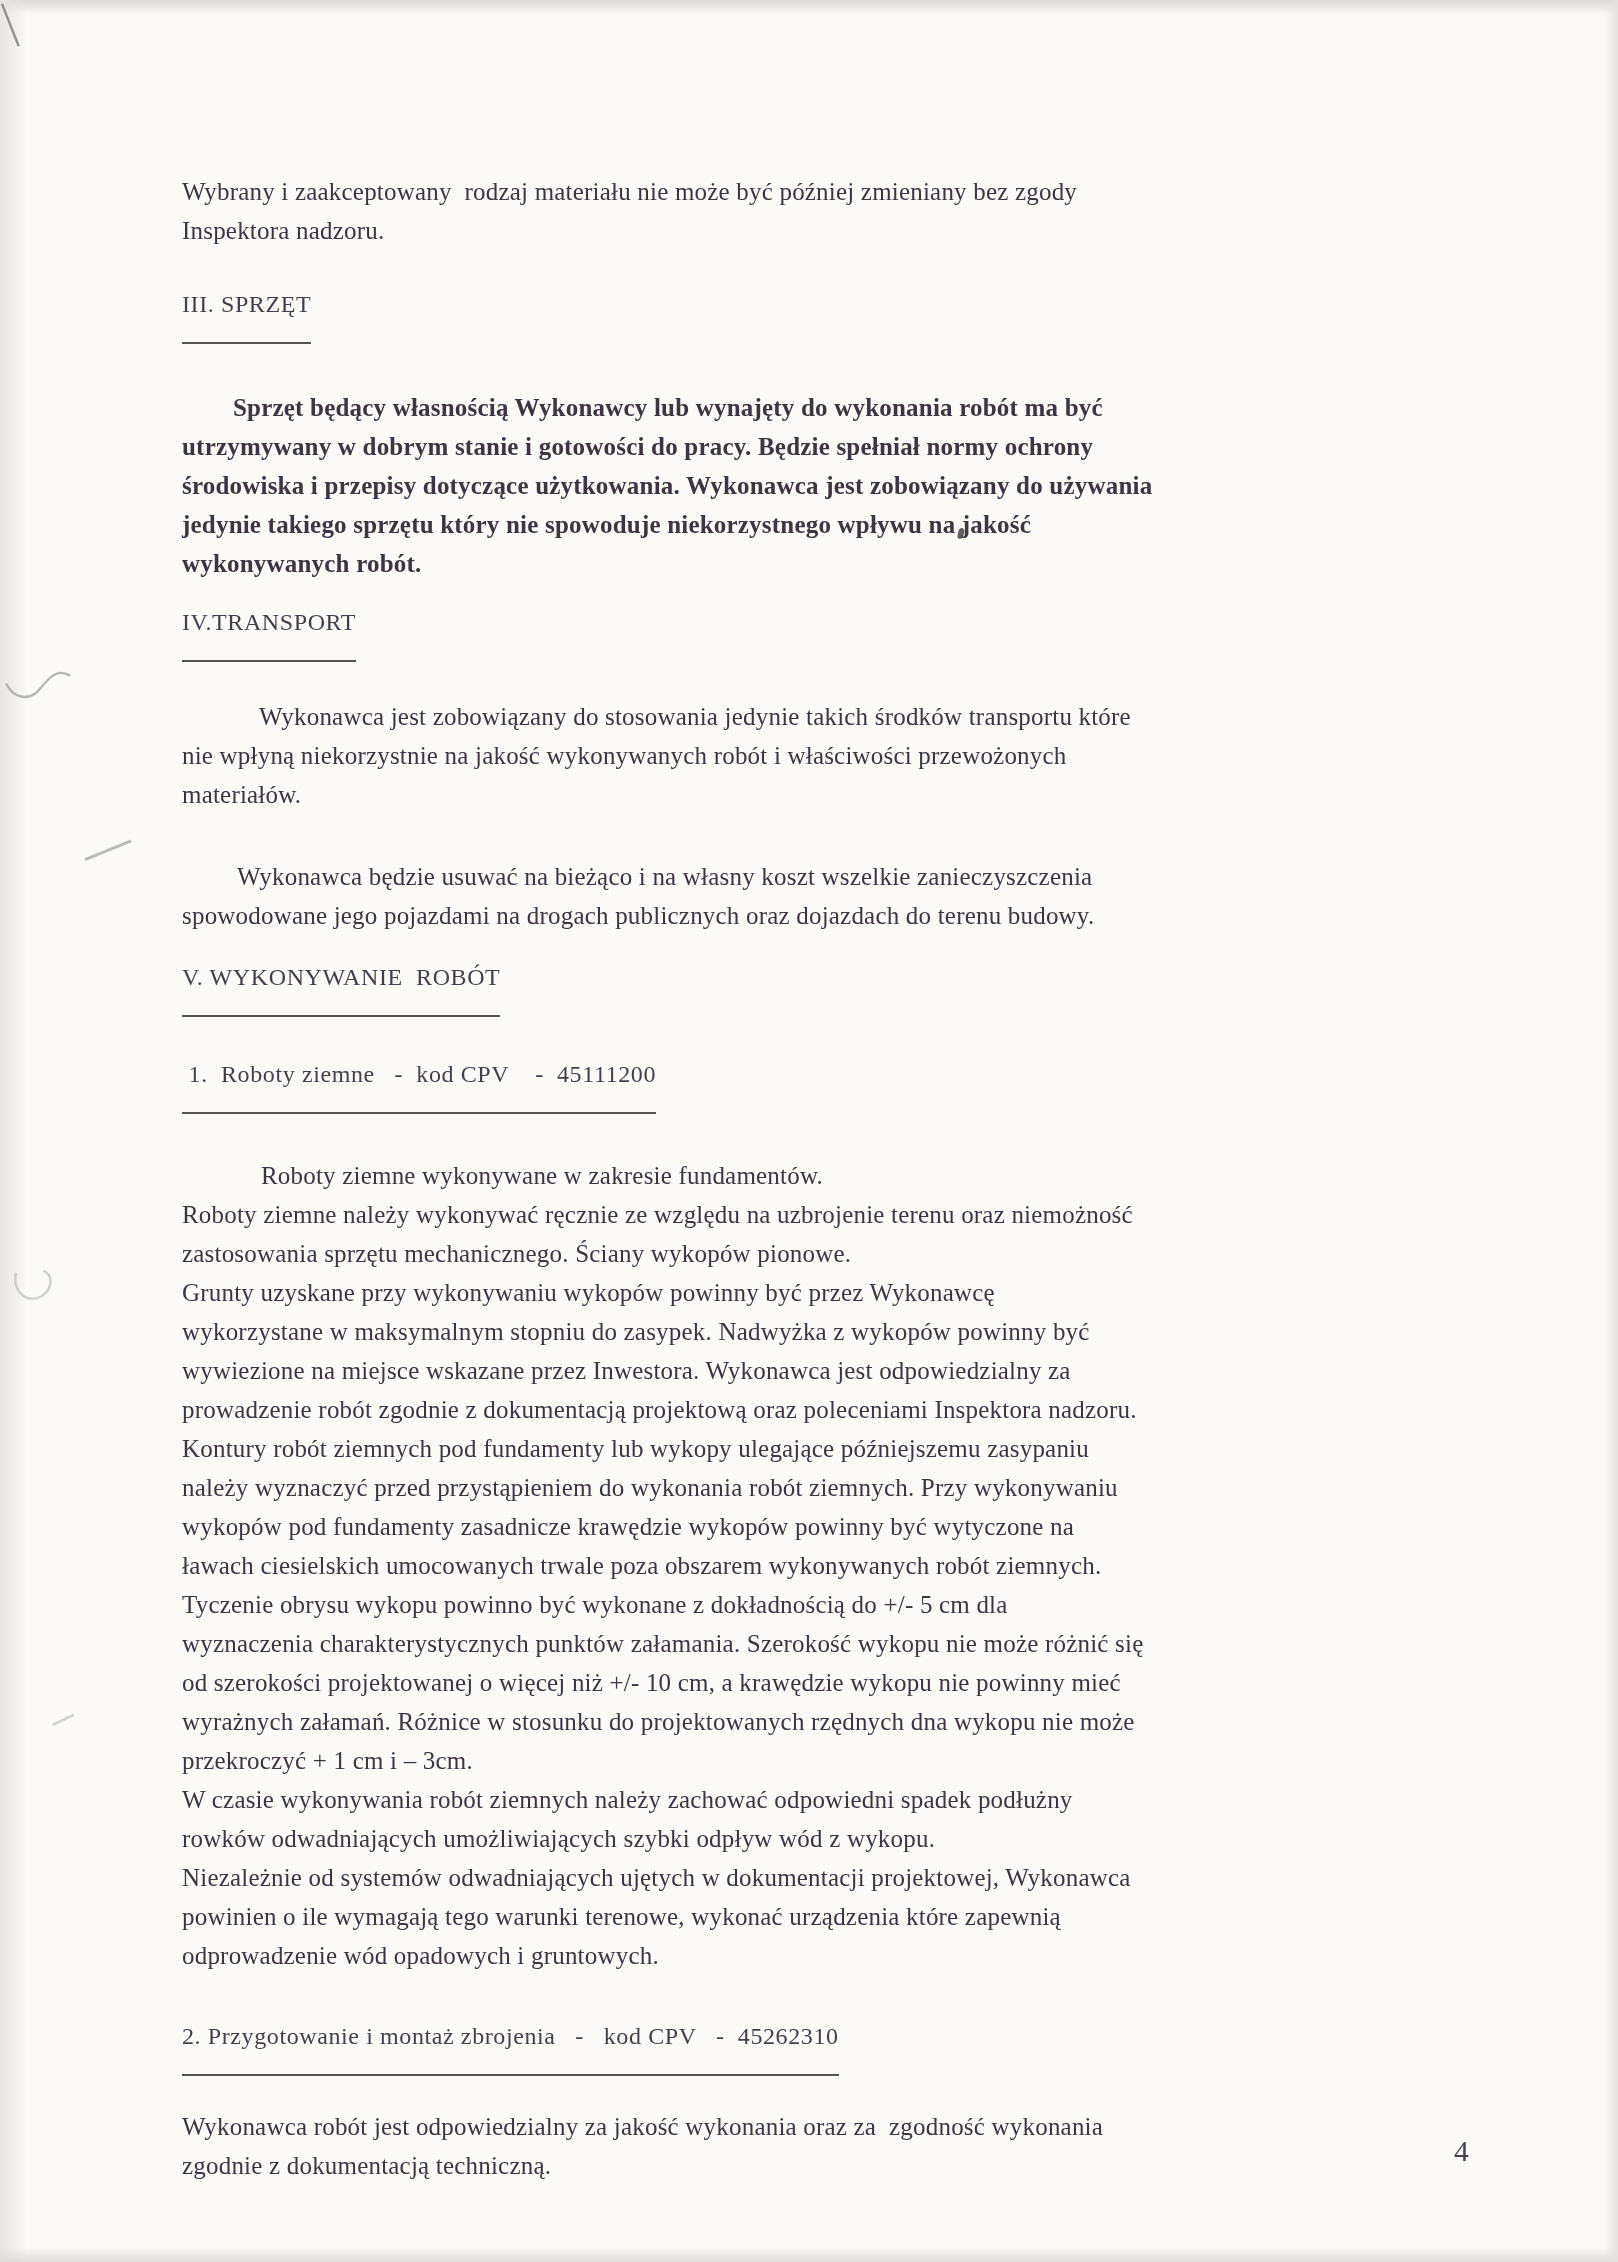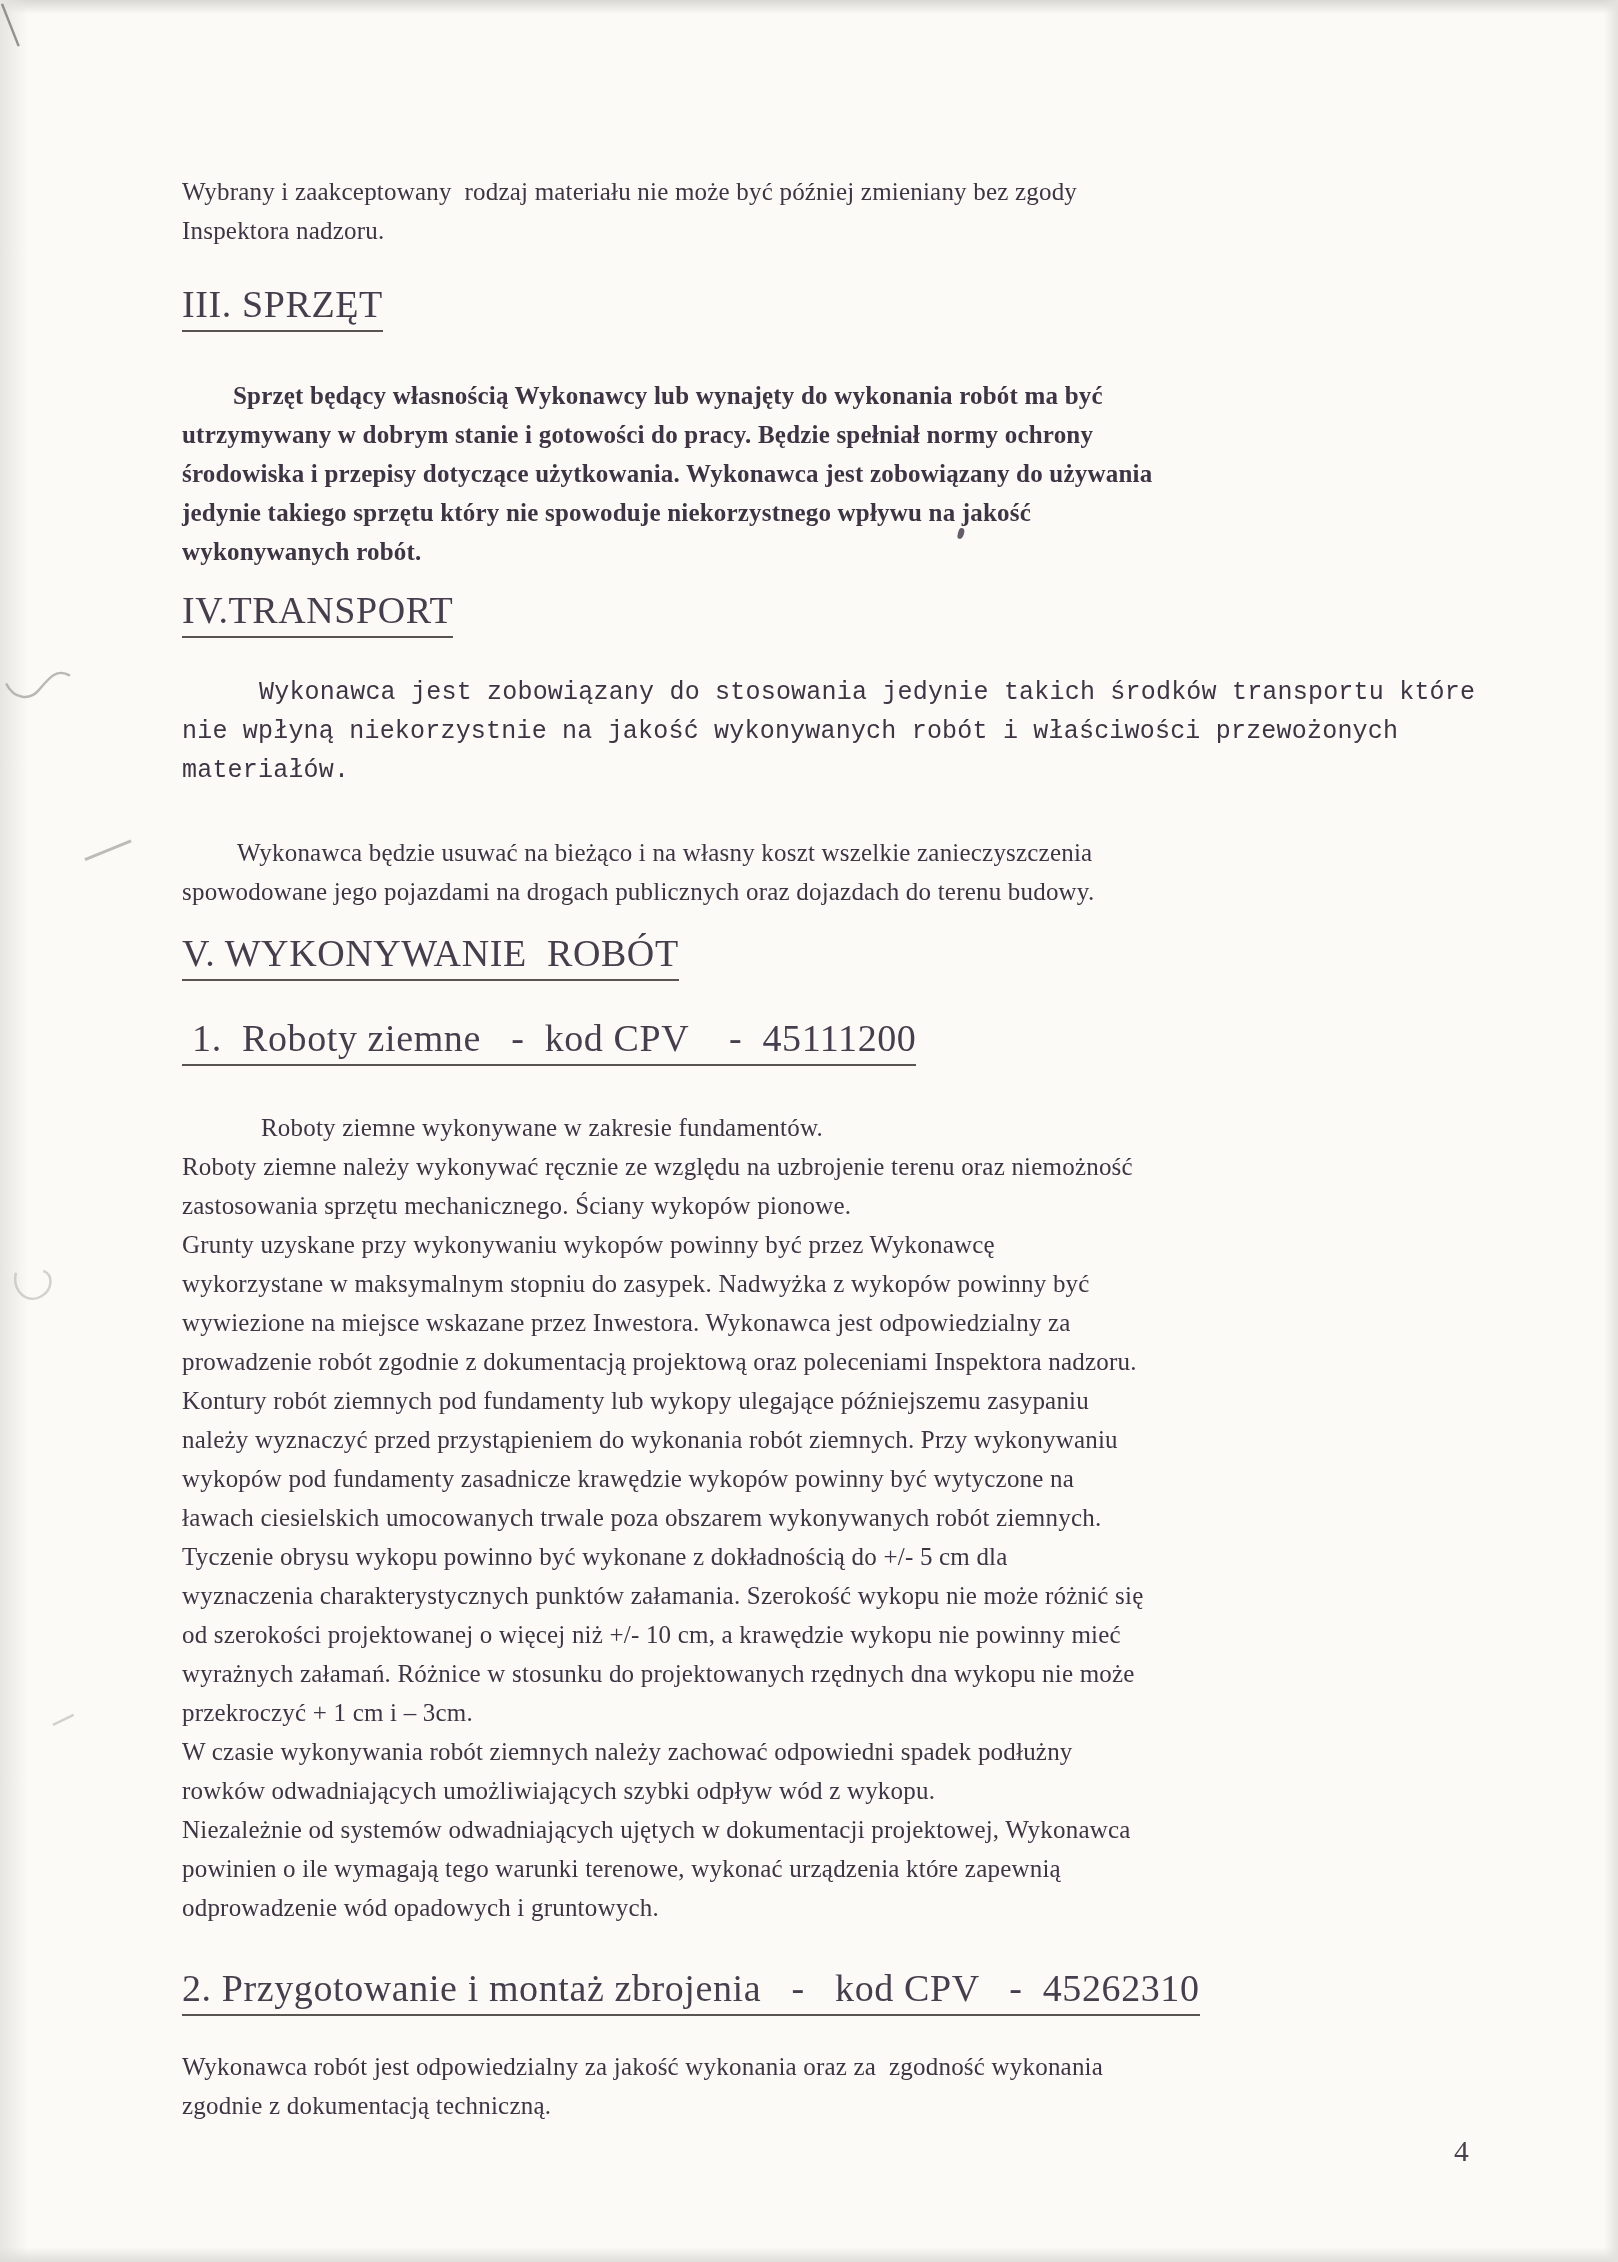--- a/index.html
+++ b/index.html
@@ -17,39 +17,39 @@
   .t{
     white-space:pre;            
     font-size:25px;
     line-height:39px;
     letter-spacing:0.2px;
     margin:0;
   }
   .heading{
     display:inline-block;
     white-space:pre;
-    font-size:38px;
+    font-size:24px;
     line-height:39px;
     letter-spacing:0.6px;
     color:#463e4c;
     border-bottom:2.5px solid #585550;
-    padding-bottom:6px;
+    padding-bottom:18px;
   }
   .h-wrap{margin:0;}
   .mt-h3{margin-top:35px;}
   .mt-p3{margin-top:44px;font-weight:bold;}
   .mt-h4{margin-top:19.7px;text-decoration:underline;}
   .mt-p4{margin-top:35px;}
   .mt-h5{margin-top:23.6px;}
   .mt-sub1{margin-top:38px;}
   .mt-lead{margin-top:42px;}
   .mt-sub2{margin-top:42px;}
   .mt-final{margin-top:30.5px;}
   .ind-50{text-indent:51px;}
-  .ind-75{text-indent:77px;font-family:Liberation Mono, monospace;}
+  .ind-75{text-indent:77px;}
   .ind-55{text-indent:55px;margin-top:43px;}
   .ind-80{text-indent:79px;}
   .page-number{
     position:absolute;left:1454px;top:2132px;
     font-size:29.6px;line-height:39px;color:#48404e;
   }
   
   .edge-top{position:absolute;left:0;top:0;right:0;height:13.8px;
     background:linear-gradient(#d9d8d4,rgba(217,216,212,0));}
   .edge-left{position:absolute;left:0;top:0;bottom:0;width:27.6px;

